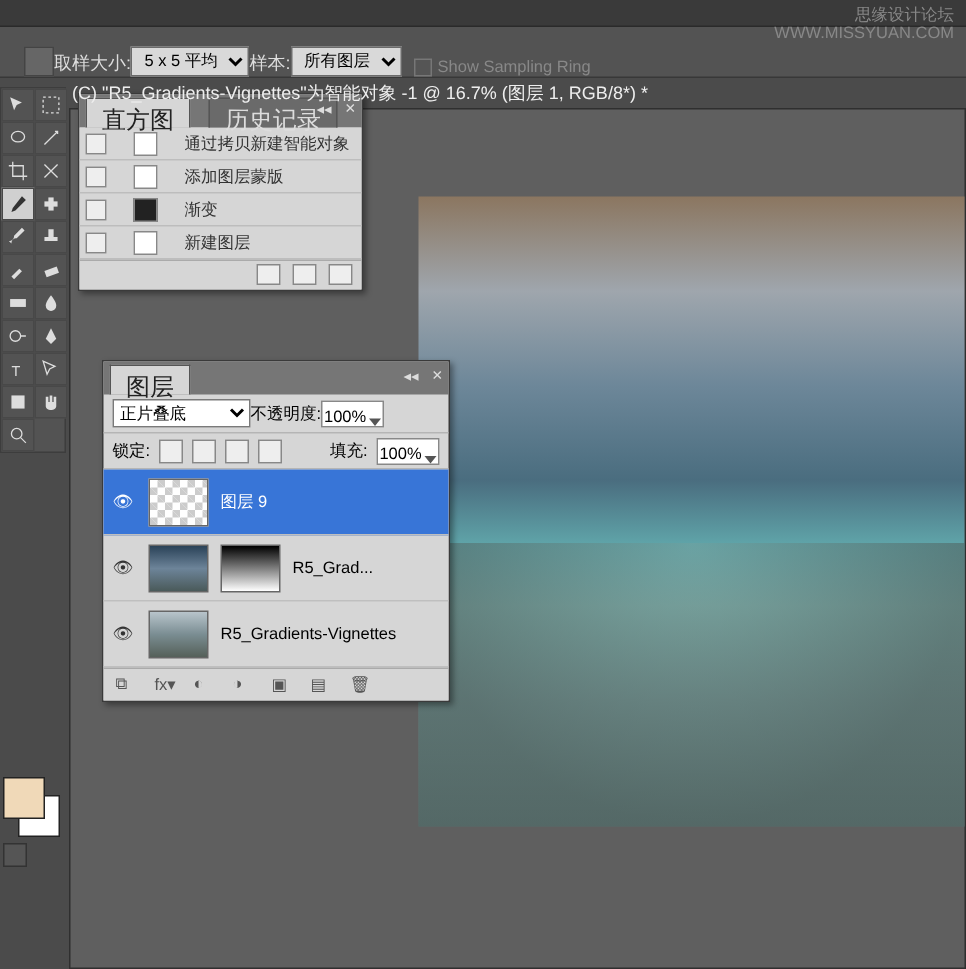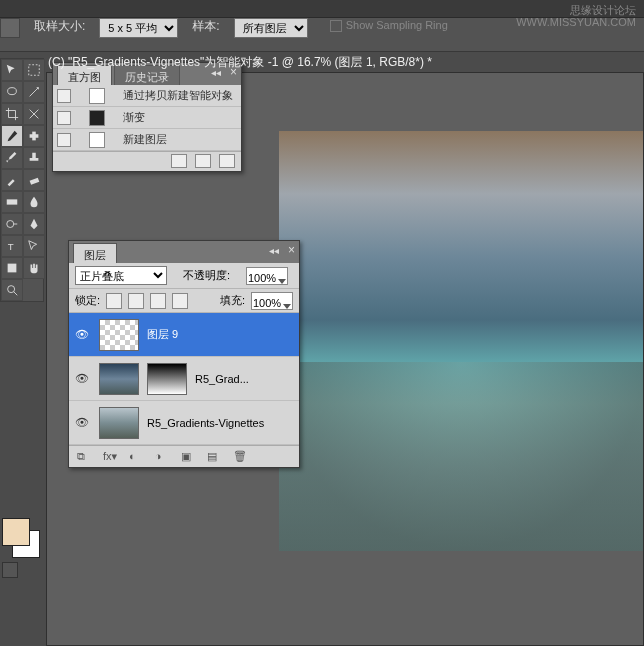--- a/index.html
+++ b/index.html
@@ -2,21 +2,21 @@
 <html><head>
 <meta charset="utf-8">
 <style>
 *{margin:0;padding:0;box-sizing:border-box;font-family:"Microsoft YaHei",sans-serif;font-size:11px;-webkit-user-select:none;user-select:none}
 body{background:#4b4b4b;width:644px;height:646px;overflow:hidden;position:relative}
 
 
 .menubar{height:18px;background:#3a3a3a;border-bottom:1px solid #2a2a2a}
 
 
-.optbar{height:34px;background:#535353;border-bottom:1px solid #383838;display:flex;align-items:flex-start;padding:0 0;gap:14px}
+.optbar{height:34px;background:#535353;border-bottom:1px solid #383838;display:flex;align-items:flex-end;padding:0 16px;gap:0}
 .optbar .ico{width:20px;height:20px;background:#666;border:1px solid #444}
 .optbar label{color:#ddd;font-size:12px}
 .optbar select{height:20px;background:#d9d9d9;border:1px solid #6b6b6b;font-size:11px;padding:0 4px}
 .optbar .showring{color:#888;font-size:12px;margin-left:8px}
 .optbar .showbox{display:inline-block;width:12px;height:12px;border:1px solid #777;background:#555;margin-right:4px;vertical-align:middle}
 
 
 .wm{position:absolute;top:4px;right:8px;color:#888;font-size:10px;text-align:right;line-height:1.1;z-index:2}
 
 
@@ -35,41 +35,41 @@
 .swatches .mini{position:absolute;left:2px;top:46px;width:16px;height:16px;background:#555;border:1px solid #333}
 
 
 .canvas{position:absolute;left:46px;top:72px;right:0;bottom:0;background:#5f5f5f;overflow:hidden;border:1px solid #2f2f2f}
 .photo{position:absolute;left:232px;top:58px;width:366px;height:420px;background:linear-gradient(180deg,#8b7660 0%,#9fa6ad 15%,#6d8799 30%,#4a6d7f 45%,#5fa3a8 55%,#7aa8a4 65%,#6f8b8a 80%,#5a6f6d 100%)}
 .photo::after{content:"";position:absolute;left:0;right:0;bottom:0;height:45%;background:radial-gradient(ellipse at 50% 0%,rgba(120,160,155,.4),rgba(80,100,98,.6) 70%)}
 
 
 .panel{position:absolute;background:#d6d6d6;border:1px solid #3a3a3a;box-shadow:2px 2px 4px rgba(0,0,0,.4)}
 .panel .tabs{height:22px;background:#767676;display:flex;align-items:flex-end;padding-left:4px}
-.panel .tab{height:20px;padding:4px 10px;background:#6a6a6a;color:#ddd;border:1px solid #555;border-bottom:none;margin-right:2px;font-size:11px}
+.panel .tab{height:20px;padding:4px 10px;background:#6a6a6a;color:#ddd;border:1px solid #555;border-bottom:none;margin-right:12px;font-size:16px}
 .panel .tab.active{background:#d6d6d6;color:#222}
 .panel .close{position:absolute;right:4px;top:2px;color:#ddd;font-size:12px}
 .panel .collapse{position:absolute;right:20px;top:4px;color:#ddd;font-size:10px}
 
 
 .history{left:52px;top:62px;width:190px}
 .history .body{background:#d6d6d6}
 .history .row{display:flex;align-items:center;height:22px;border-bottom:1px solid #bdbdbd;padding:0 4px;gap:18px}
 .history .row .ck{width:14px;height:14px;border:1px solid #888;background:#eee}
 .history .row .ic{width:16px;height:16px;border:1px solid #888;background:#fff;display:flex;align-items:center;justify-content:center}
 .history .row span{color:#333;font-size:11px;white-space:nowrap;overflow:hidden}
 .history .row.sel{background:#3875d7}
 .history .row.sel span{color:#fff}
 .history .row.sel .ic{background:#2b5fb0}
 .history .foot{height:20px;background:#d6d6d6;border-top:1px solid #aaa;display:flex;justify-content:flex-end;gap:8px;padding:2px 6px}
 .history .foot .b{width:16px;height:14px;border:1px solid #888;background:#eee}
 
 
 .layers{left:68px;top:240px;width:232px}
-.layers .ctl{height:26px;display:flex;align-items:center;padding:0 6px;gap:16px;border-bottom:1px solid #b5b5b5}
+.layers .ctl{height:26px;display:flex;align-items:center;padding:0 6px;gap:0;border-bottom:1px solid #b5b5b5}
 .layers select{height:19px;background:#fff;border:1px solid #7a7a7a;font-size:11px}
 .layers .pct{width:42px;height:18px;border:1px solid #888;background:#fff;text-align:center;display:inline-flex;align-items:flex-end;justify-content:center}
 .layers .lockrow{height:24px;display:flex;align-items:center;padding:0 6px;gap:6px;border-bottom:1px solid #b5b5b5}
 .layers .lockrow .b{width:16px;height:16px;border:1px solid #888;background:#eee}
 .layers .list{background:#d6d6d6}
 .layers .layer{display:flex;align-items:center;height:44px;border-bottom:1px solid #bfbfbf;padding:0 6px;gap:8px}
 .layers .layer.sel{background:#3875d7;color:#fff}
 .layers .eye{width:16px;height:14px;color:#333}
 .layers .layer.sel .eye{color:#fff}
 .layers .thumb{width:40px;height:32px;border:1px solid #666;background:#fff}
@@ -233,20 +233,25 @@
     <span class="close">×</span>
   </div>
   <div class="body">
     <div class="row">
         <div class="ck"></div>
         <div class="ic"></div>
         <span>通过拷贝新建智能对象</span>
       </div>
     <div class="row">
         <div class="ck"></div>
+        <div class="ic"></div>
+        <span>添加图层蒙版</span>
+      </div>
+    <div class="row">
+        <div class="ck"></div>
         <div class="ic" style="background:#222"></div>
         <span>渐变</span>
       </div>
     <div class="row">
         <div class="ck"></div>
         <div class="ic"></div>
         <span>新建图层</span>
       </div>
   </div>
   <div class="foot">

